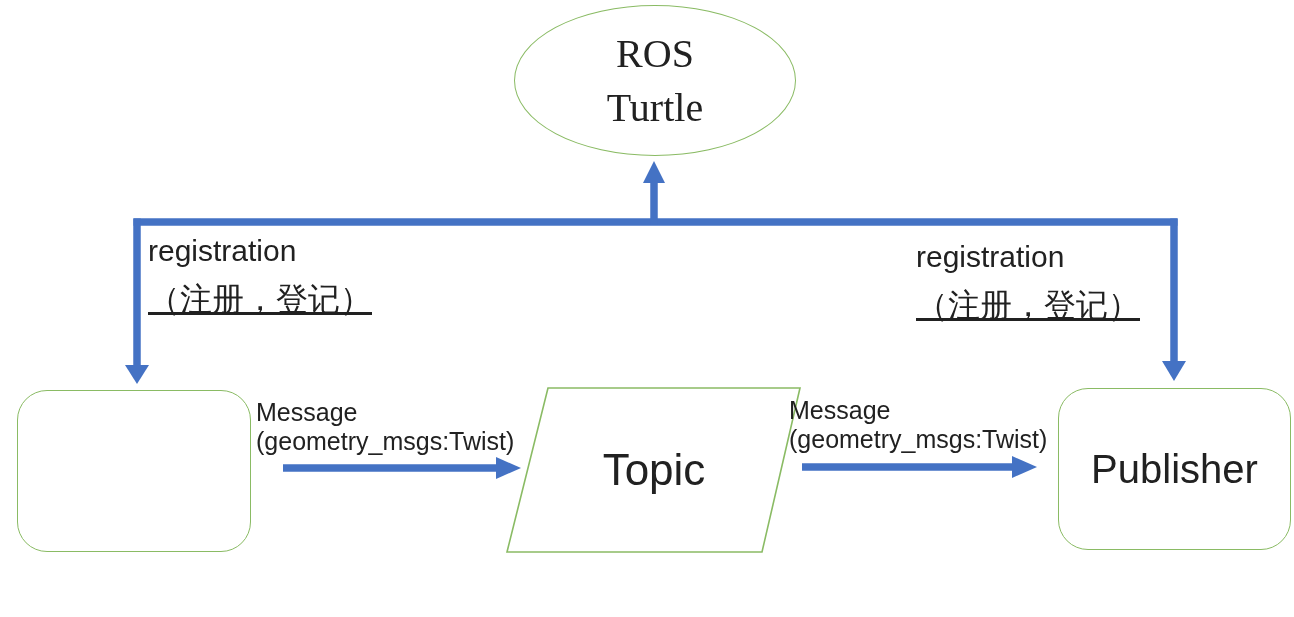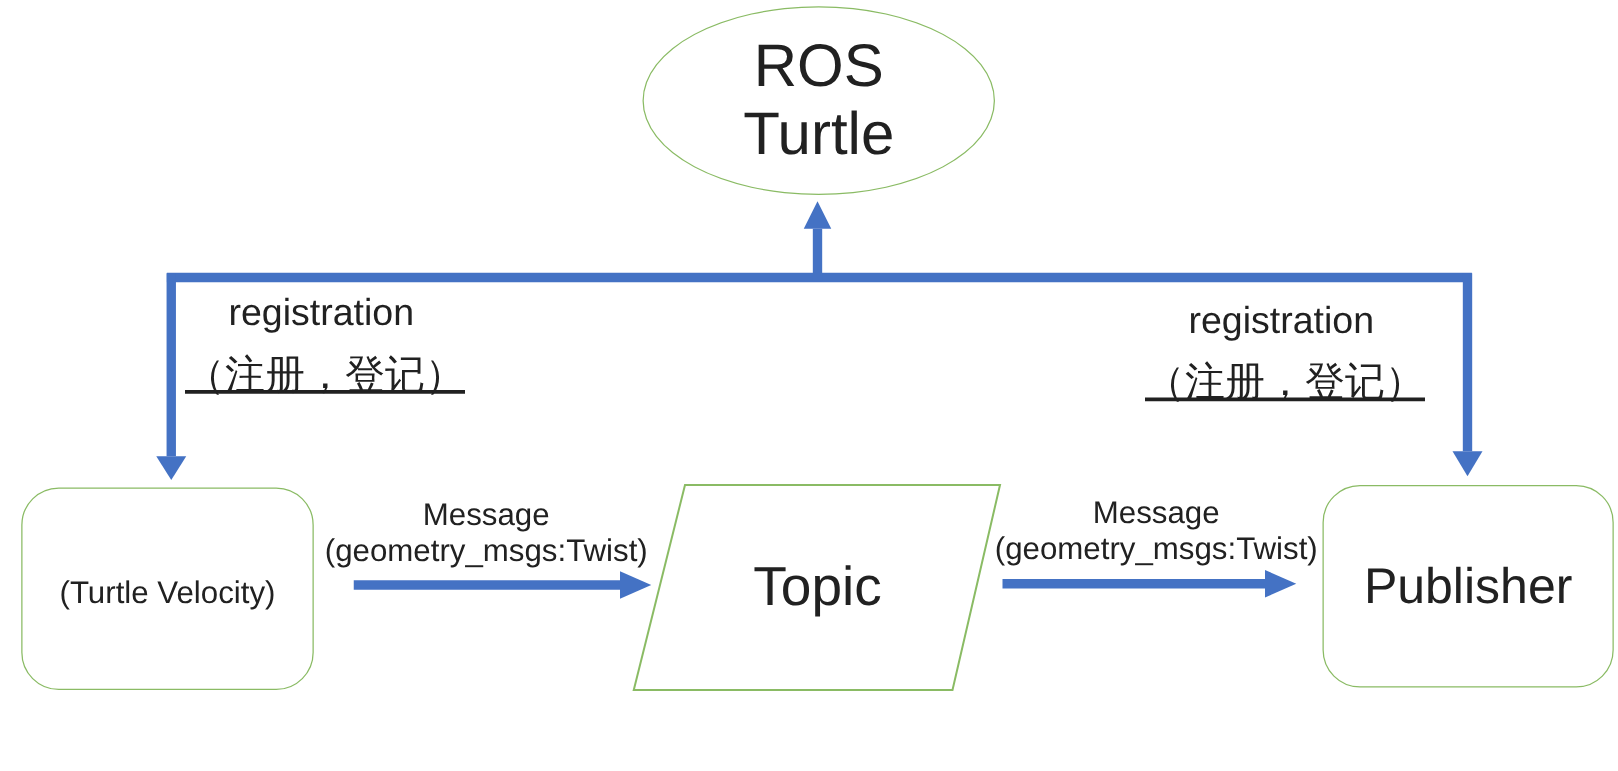--- a/index.html
+++ b/index.html
@@ -35,29 +35,28 @@
   }
   .outlined { border: 1.6px solid var(--green); }
   .ellipse { border-radius: 50%; }
   .rounded { border-radius: 30px; }
 
   .node-ros-master { left: 514px; top: 5px; width: 282px; height: 151px; }
   .node-publisher  { left: 17px;  top: 390px; width: 234px; height: 162px; }
   .node-topic      { left: 520px; top: 392px; width: 268px; height: 156px; }
   .node-subscriber { left: 1058px; top: 388px; width: 233px; height: 162px; }
 
-  .title-xl { font-size: 48px; line-height: 54px; }
+  .title-xl { font-size: 40px; line-height: 54px; font-family: Liberation Serif, serif; }
   .title-lg { font-size: 40px; line-height: 48px; }
   .title-topic { font-size: 44px; line-height: 50px; }
   .subtitle { font-size: 25px; line-height: 30px; margin-top: 5px; white-space: nowrap; }
   .subtitle-topic { font-size: 24px; line-height: 28px; margin-top: 4px; white-space: nowrap; }
 
   .edge-label {
     position: absolute;
-    text-align: center;
     white-space: nowrap;
   }
   .reg-label { font-size: 30px; line-height: 34px; }
   .reg-sublabel { font-size: 32px; line-height: 30px; margin-top: 16px; text-decoration: underline; }
   .msg-label { font-size: 25px; line-height: 26px; }
   .msg-sublabel { font-size: 25px; line-height: 26px; margin-top: 3px; }
 
   .label-registration-left  { left: 148px; top: 234px; width: 218px; }
   .label-registration-right { left: 916px; top: 240px; width: 218px; }
   .label-message-left  { left: 256px; top: 399px; width: 266px; }
@@ -86,21 +85,20 @@
 
     <polygon class="green-outline" points="548,388 800,388 762,552 507,552"></polygon>
   </svg>
 
   <div class="node outlined ellipse node-ros-master">
     <div class="title-xl">ROS</div>
     <div class="title-xl">Turtle</div>
   </div>
 
   <div class="node outlined rounded node-publisher">
-    <div class="subtitle">(Turtle Velocity)</div>
   </div>
 
   <div class="node node-topic">
     <div class="title-topic">Topic</div>
   </div>
 
   <div class="node outlined rounded node-subscriber">
     <div class="title-lg">Publisher</div>
   </div>
 

